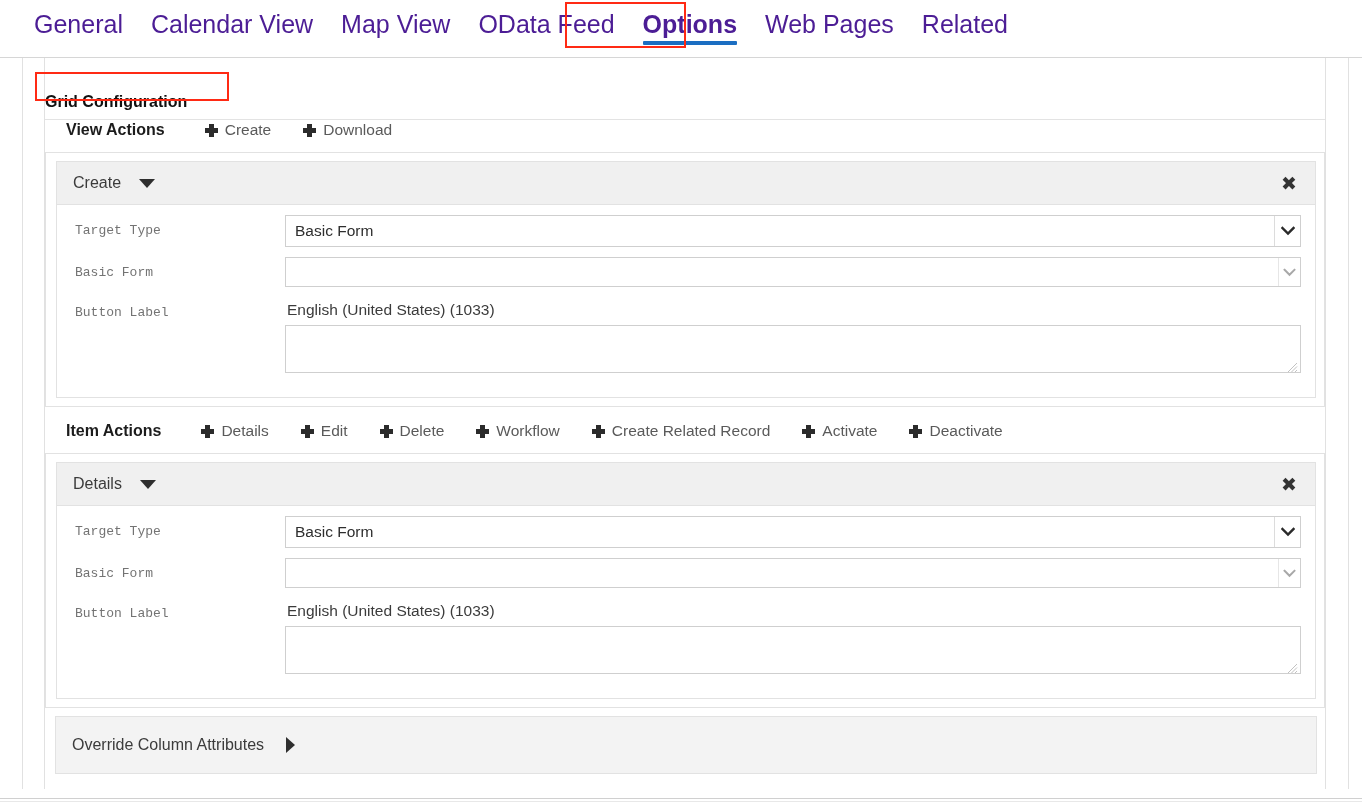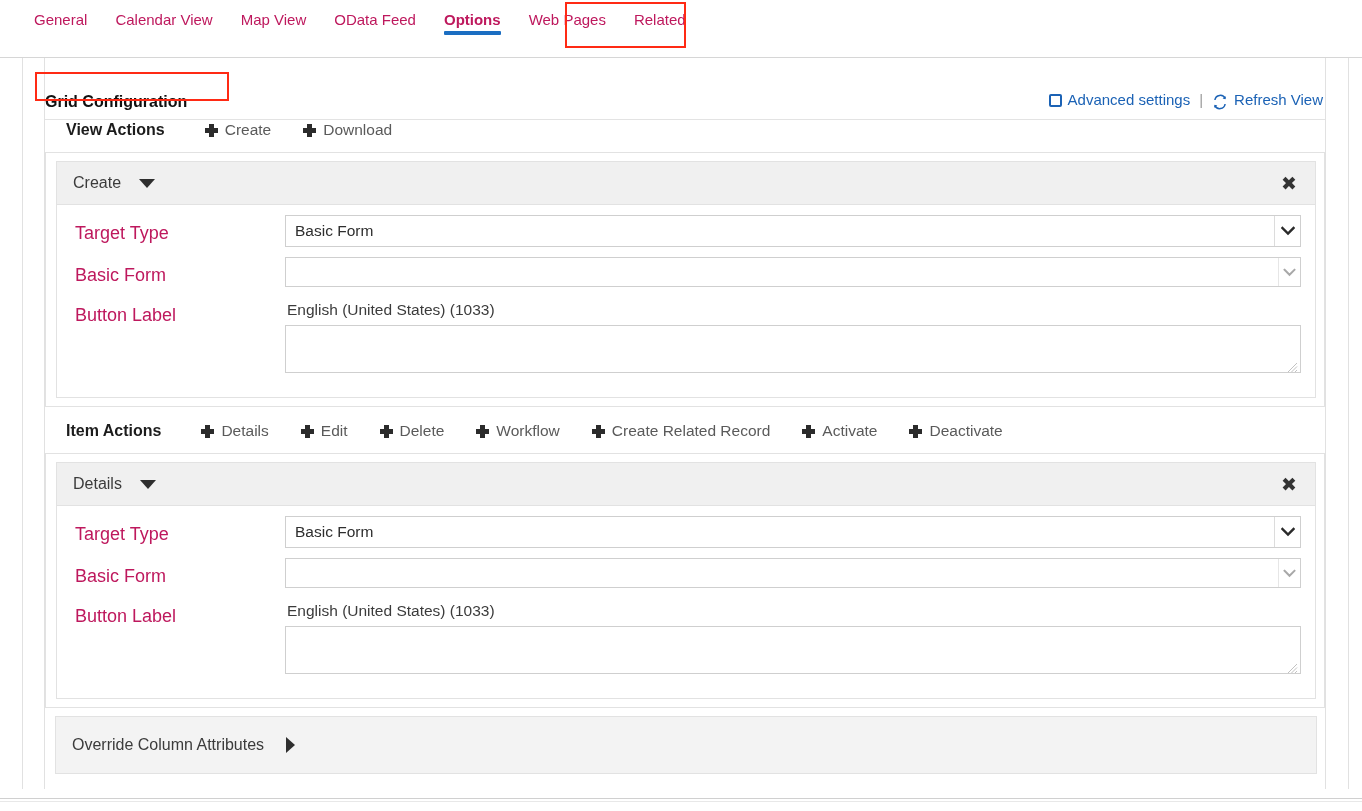--- a/index.html
+++ b/index.html
@@ -17,22 +17,22 @@
     position: relative;
     height: 58px;
     display: flex;
     align-items: flex-start;
     padding-left: 20px;
     background: #ffffff;
     border-bottom: 1px solid #d6d6d6;
   }
   .tab {
     position: relative;
-    font-size: 15px;
-    color: #be185d;
+    font-size: 25px;
+    color: #4c1d95;
     padding: 12px 14px 10px 14px;
     white-space: nowrap;
     cursor: pointer;
     line-height: 1.0;
   }
   .tab.active { font-weight: bold; }
   .tab.active .tab-underline {
     position: absolute;
     left: 14px; right: 14px; bottom: 2px;
     height: 4px;
@@ -169,23 +169,24 @@
     font-size: 19px; font-weight: bold; color: #333;
     cursor: pointer;
     line-height: 1;
     padding: 2px 4px;
   }
   .panel-body { padding: 10px 14px 14px 18px; }
 
   .frow { display: flex; align-items: flex-start; margin-bottom: 10px; }
   .flabel {
     width: 210px;
-    font-size: 18px; color: #be185d;
+    font-size: 13px; color: #737373;
     padding-top: 8px;
     flex: 0 0 auto;
+    font-family: Liberation Mono, monospace;
   }
   .fctl { flex: 1 1 auto; position: relative; min-width: 0; }
 
   .select-box {
     height: 32px;
     border: 1px solid #cfcfcf;
     background: #fff;
     display: flex; align-items: center;
     position: relative;
     cursor: pointer;
@@ -267,38 +268,20 @@
     <div class="rail-1"></div>
     <div class="rail-2"></div>
     <div class="rail-r1"></div>
     <div class="rail-r2"></div>
     <div class="rail-bottom"></div>
     <div class="rail-bottom2"></div>
 
     <div class="section-head">
       <div class="section-title">Grid Configuration</div>
       <div class="section-underline"></div>
-      <div class="head-links">
-        <span class="hl">
-          <span class="ico-square"></span>
-          <span>Advanced settings</span>
-        </span>
-        <span class="hl-sep">|</span>
-        <span class="hl">
-          <span class="ico-refresh">
-            <svg width="16" height="16" viewBox="0 0 16 16">
-              <path d="M13.2 4.6 A5.4 5.4 0 0 0 2.9 6.0" fill="none" stroke="#1b62b5" stroke-width="1.5"></path>
-              <path d="M13.8 2.2 L13.5 5.2 L10.6 4.6 Z" fill="#1b62b5"></path>
-              <path d="M2.8 11.4 A5.4 5.4 0 0 0 13.1 10.0" fill="none" stroke="#1b62b5" stroke-width="1.5"></path>
-              <path d="M2.2 13.8 L2.5 10.8 L5.4 11.4 Z" fill="#1b62b5"></path>
-            </svg>
-          </span>
-          <span>Refresh View</span>
-        </span>
-      </div>
     </div>
 
     <div class="annot-box" style="left:35px; top:14px; width:194px; height:29px;"></div>
 
     <div class="content">
 
       <div class="action-row">
         <span class="action-row-title">View Actions</span>
         <span class="act-btn">
           <span class="plus"></span>

